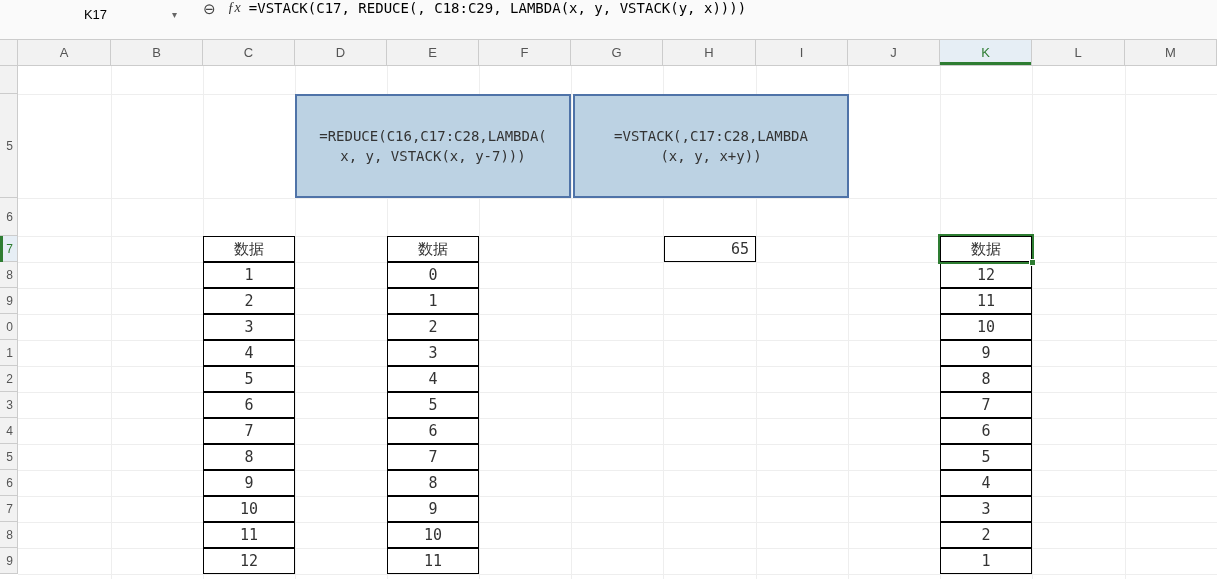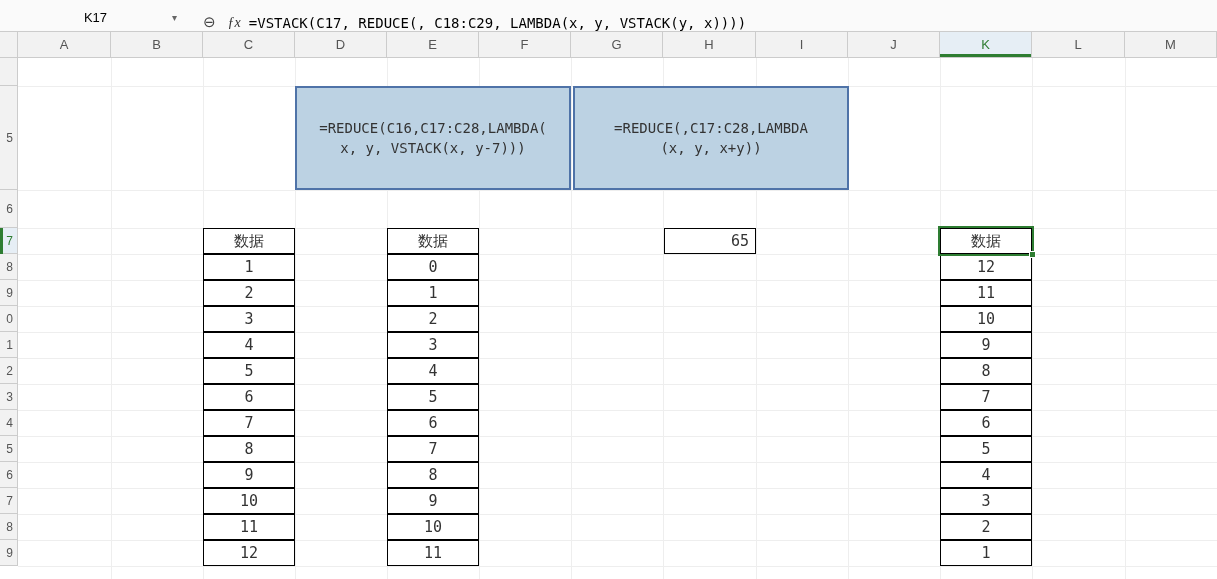--- a/index.html
+++ b/index.html
@@ -1,19 +1,19 @@
 <!DOCTYPE html>
 <html><head>
 <meta charset="utf-8">
 <style>
 * { box-sizing: border-box; margin: 0; padding: 0; }
 body { font-family: "Segoe UI", Arial, sans-serif; font-size: 13px; color: #333; background: #fff; user-select: none; }
 
 
-.formula-bar { display: flex; align-items: flex-end; height: 32px; border-bottom: 1px solid #ccc; background: #fafafa; }
+.formula-bar { display: flex; align-items: flex-start; height: 40px; border-bottom: 1px solid #ccc; background: #fafafa; }
 .name-box { width: 175px; height: 28px; display: flex; align-items: center; padding: 0 8px; position: relative; margin-left: 8px; }
 .name-box input { border: none; outline: none; background: transparent; text-align: center; width: 100%; font-size: 13px; }
 .name-chevron { position: absolute; right: 6px; font-size: 10px; color: #666; }
 .zoom-icon { margin: 0 12px 0 20px; font-size: 15px; color: #444; }
 .fx-icon { font-style: italic; font-family: "Times New Roman", serif; margin-right: 8px; color: #333; font-size: 14px; }
 .formula-input { flex: 1; border: none; outline: none; background: transparent; font-family: Consolas, monospace; font-size: 14px; }
 
 
 .grid-wrap { position: relative; overflow: hidden; }
 .col-headers { display: grid; grid-template-columns: 18px 93px 92px 92px 92px 92px 92px 92px 93px 92px 92px 92px 93px 92px; height: 26px; border-bottom: 1px solid #ccc; background: #f2f2f2; }
@@ -127,21 +127,21 @@
       <div class="gridline-h" style="top:378px"></div>
       <div class="gridline-h" style="top:404px"></div>
       <div class="gridline-h" style="top:430px"></div>
       <div class="gridline-h" style="top:456px"></div>
       <div class="gridline-h" style="top:482px"></div>
       <div class="gridline-h" style="top:508px"></div>
     </div>
 
     <div class="merge-block" style="left:277px;top:28px;width:276px;height:104px;white-space:pre-line">=REDUCE(C16,C17:C28,LAMBDA(
 x, y, VSTACK(x, y-7)))</div>
-    <div class="merge-block" style="left:555px;top:28px;width:276px;height:104px;white-space:pre-line">=REDUCE(,C17:C28,LAMBDA
+    <div class="merge-block" style="left:555px;top:28px;width:276px;height:104px;white-space:pre-line">=VSTACK(,C17:C28,LAMBDA
 (x, y, x+y))</div>
 
     <div class="dcell header-text" style="left:185px;top:170px;width:92px;height:26px">数据</div>
     <div class="dcell" style="left:185px;top:196px;width:92px;height:26px">1</div>
     <div class="dcell" style="left:185px;top:222px;width:92px;height:26px">2</div>
     <div class="dcell" style="left:185px;top:248px;width:92px;height:26px">3</div>
     <div class="dcell" style="left:185px;top:274px;width:92px;height:26px">4</div>
     <div class="dcell" style="left:185px;top:300px;width:92px;height:26px">5</div>
     <div class="dcell" style="left:185px;top:326px;width:92px;height:26px">6</div>
     <div class="dcell" style="left:185px;top:352px;width:92px;height:26px">7</div>

